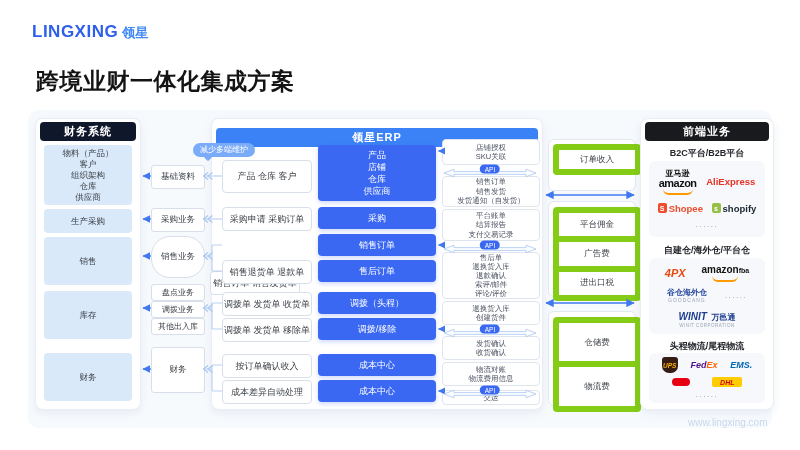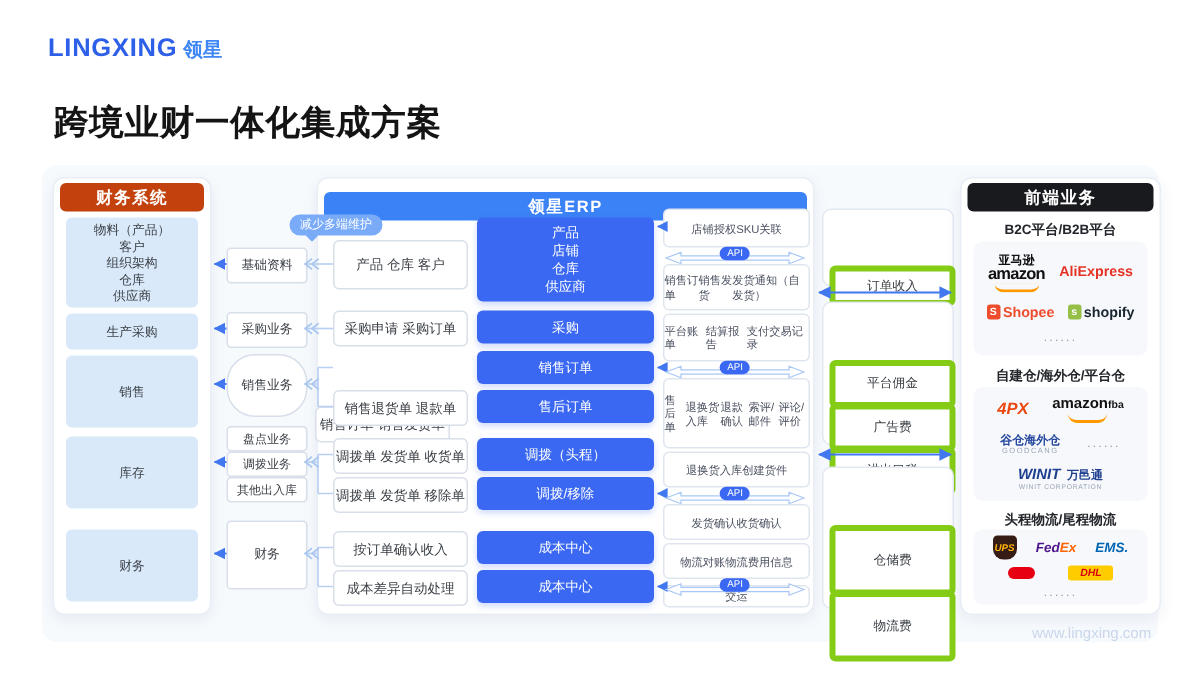--- a/index.html
+++ b/index.html
@@ -9,25 +9,25 @@
   .layer{position:absolute;inset:0;pointer-events:none;}
   .diagram-bg{position:absolute;left:28px;top:110px;width:744px;height:318px;background:#F7FAFD;border-radius:10px;}
   .panel{position:absolute;background:#fff;border:1px solid #E9EEF6;border-radius:8px;box-shadow:0 3px 10px rgba(30,60,120,.07);}
   .hd{position:absolute;border-radius:4px;color:#fff;font-weight:bold;font-size:11px;display:flex;align-items:center;justify-content:center;letter-spacing:1px;}
   .lb{position:absolute;background:#D9E9FA;border-radius:4px;display:flex;flex-direction:column;align-items:center;justify-content:center;font-size:8.5px;color:#3A3F45;}
   .lb div{line-height:11px;}
   .bb{position:absolute;background:#fff;border:1px solid #D8DFEA;border-radius:3px;display:flex;align-items:center;justify-content:center;font-size:8.5px;color:#3A3F45;text-align:center;}
   .wb{position:absolute;background:#fff;border:1px solid #D8DFEA;border-radius:4px;display:flex;align-items:center;justify-content:center;font-size:9px;color:#3A3F45;text-align:center;}
   .mb{position:absolute;background:#3A68F2;border-radius:4px;color:#fff;display:flex;flex-direction:column;align-items:center;justify-content:center;font-size:9px;box-shadow:0 2px 4px rgba(58,104,242,.25);}
   .mb div{line-height:12px;}
-  .ab{position:absolute;background:#fff;border:1px solid #DFE5EF;border-radius:4px;display:flex;flex-direction:row;align-items:center;justify-content:center;font-size:7.5px;color:#4A5160;}
+  .ab{position:absolute;background:#fff;border:1px solid #DFE5EF;border-radius:4px;display:flex;flex-direction:column;align-items:center;justify-content:center;font-size:7.5px;color:#4A5160;}
   .ab div{line-height:9px;}
   .g1b div,.g2a div{line-height:9.5px;}
   .fc{position:absolute;background:#fff;border:1px solid #E2E8F1;border-radius:6px;}
-  .fb{position:absolute;background:#fff;border:4px solid #84cc16;border-radius:4px;display:flex;align-items:center;justify-content:center;font-size:8.5px;color:#3A3F45;margin-top:33px;}
+  .fb{position:absolute;background:#fff;border:6px solid #84cc16;border-radius:4px;display:flex;align-items:center;justify-content:center;font-size:8.5px;color:#3A3F45;}
   .tag{position:absolute;left:193px;top:143px;height:14px;line-height:14px;padding:0 7px;background:#7AABF8;border-radius:7px;color:#fff;font-size:8px;z-index:5;}
   .tag:after{content:'';position:absolute;left:12px;bottom:-3px;width:6px;height:6px;background:#7AABF8;transform:rotate(45deg);border-radius:1px;z-index:-1;}
   .seclabel{position:absolute;width:100%;text-align:center;font-size:9px;font-weight:bold;color:#23262B;}
   .lgcard{position:absolute;left:8px;width:116px;background:#F7F8FB;border-radius:6px;display:flex;flex-direction:column;align-items:center;justify-content:space-evenly;}
   .lrow{display:flex;align-items:center;justify-content:space-evenly;width:100%;}
   .dots{font-size:8px;color:#8A94A3;letter-spacing:1.5px;line-height:8px;}
   .apidiv{position:absolute;left:442px;width:96px;height:10px;z-index:4;}
   .apill{position:absolute;left:50%;top:50%;transform:translate(-50%,-50%);background:#3A68F2;color:#fff;font-size:6.5px;height:9px;line-height:9px;padding:0 5px;border-radius:5px;}
   .logo-amazon{display:flex;flex-direction:column;align-items:center;}
   .logo-amazon .cn{font-size:8px;font-weight:bold;color:#111;line-height:9px;}
@@ -86,21 +86,21 @@
       <line x1="441.5" y1="391" x2="438.5" y2="391" marker-end="url(#ar)"></line>
     </g>
 
     <g stroke="#4178F0" stroke-width="1.4">
       <line x1="546" y1="195" x2="634" y2="195" marker-start="url(#ar)" marker-end="url(#ar)"></line>
       <line x1="546" y1="303" x2="634" y2="303" marker-start="url(#ar)" marker-end="url(#ar)"></line>
     </g>
   </svg>
 
   <div class="panel" style="left:35px;top:118px;width:104px;height:290px;">
-    <div class="hd" style="left:4px;top:3px;width:96px;height:19px;background:#c2410c;">财务系统</div>
+    <div class="hd" style="left:4px;top:3px;width:96px;height:19px;background:#0f172a;">财务系统</div>
     <div class="lb" style="left:8px;top:26px;width:88px;height:60px;">
       <div>物料（产品）</div>
       <div>客户</div>
       <div>组织架构</div>
       <div>仓库</div>
       <div>供应商</div>
     </div>
     <div class="lb" style="left:8px;top:90px;width:88px;height:24px;">
         <div>生产采购</div>
       </div>

